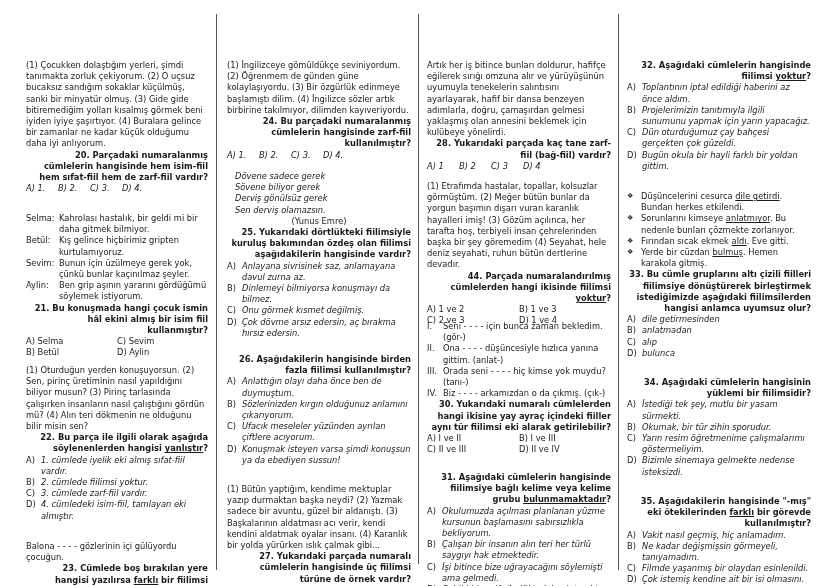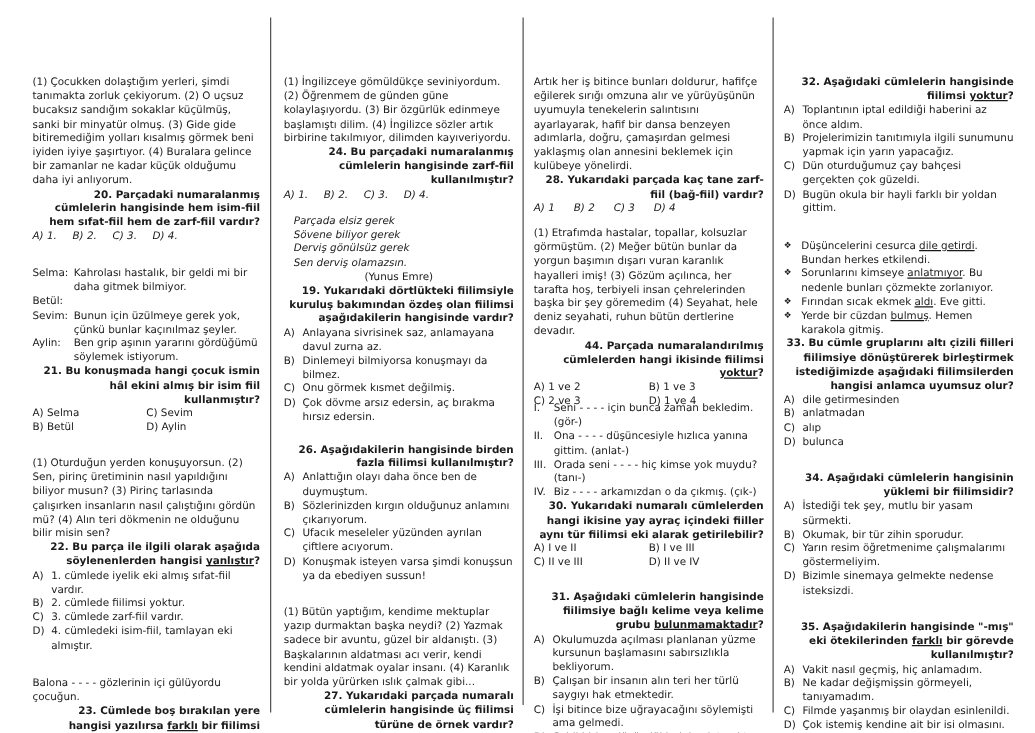--- a/index.html
+++ b/index.html
@@ -9,21 +9,21 @@
   .divider{position:absolute;width:1px;background:#555;}
   .blk{position:absolute;margin-top:44px;}
   .p{margin:0;}
   .q{font-weight:bold;margin:0;text-align:right;}
   .u{text-decoration:underline;}
   .opts2{display:grid;grid-template-columns:1fr 1fr;}
   .opts4{display:flex;gap:0;font-style:italic;}
   .opts4 span{display:inline-block;width:32px;}
   .opt{display:flex;}
   .opt .k{width:15px;flex:none;}
-  .opt .t{flex:1;}
+  .opt .t{flex:1;font-style:italic;}
   .dlg{display:flex;}
   .dlg .sp{width:33px;flex:none;}
   .dlg .tx{flex:1;}
   .poem{font-style:italic;padding-left:8px;}
   .poem-author{text-align:center;}
   .roman{display:flex;}
   .roman .k{width:16px;flex:none;}
   .bul{display:flex;}
   .bul .k{width:14px;flex:none;font-size:7px;}
 </style>
@@ -46,20 +46,21 @@
     </div>
   </div>
 
   <div class="blk" style="top:169px;width:182px;">
     <div class="dlg">
         <span class="sp">Selma:</span>
         <span class="tx">Kahrolası hastalık, bir geldi mi bir daha gitmek bilmiyor.</span>
       </div>
     <div class="dlg">
         <span class="sp">Betül:</span>
+        <span class="tx">Kış gelince hiçbirimiz gripten kurtulamıyoruz.</span>
       </div>
     <div class="dlg">
         <span class="sp">Sevim:</span>
         <span class="tx">Bunun için üzülmeye gerek yok, çünkü bunlar kaçınılmaz şeyler.</span>
       </div>
     <div class="dlg">
         <span class="sp">Aylin:</span>
         <span class="tx">Ben grip aşının yararını gördüğümü söylemek istiyorum.</span>
       </div>
     <p class="q">21. Bu konuşmada hangi çocuk ismin hâl ekini almış bir isim fiil kullanmıştır?</p>
@@ -111,27 +112,27 @@
     <div class="opts4">
       <span>A) 1.</span>
       <span>B) 2.</span>
       <span>C) 3.</span>
       <span>D) 4.</span>
     </div>
   </div>
 
   <div class="blk" style="top:127px;width:184px;">
     <div class="poem">
-      <div>Parçada elsiz gerek</div>
+      <div>Dövene sadece gerek</div>
       <div>Sövene biliyor gerek</div>
       <div>Derviş gönülsüz gerek</div>
       <div>Sen derviş olamazsın.</div>
     </div>
     <div class="poem-author">(Yunus Emre)</div>
-    <p class="q">19. Yukarıdaki dörtlükteki fiilimsiyle kuruluş bakımından özdeş olan fiilimsi aşağıdakilerin hangisinde vardır?</p>
+    <p class="q">25. Yukarıdaki dörtlükteki fiilimsiyle kuruluş bakımından özdeş olan fiilimsi aşağıdakilerin hangisinde vardır?</p>
     <div class="opt">
         <span class="k">A)</span>
         <span class="t">Anlayana sivrisinek saz, anlamayana davul zurna az.</span>
       </div>
     <div class="opt">
         <span class="k">B)</span>
         <span class="t">Dinlemeyi bilmiyorsa konuşmayı da bilmez.</span>
       </div>
     <div class="opt">
         <span class="k">C)</span>

